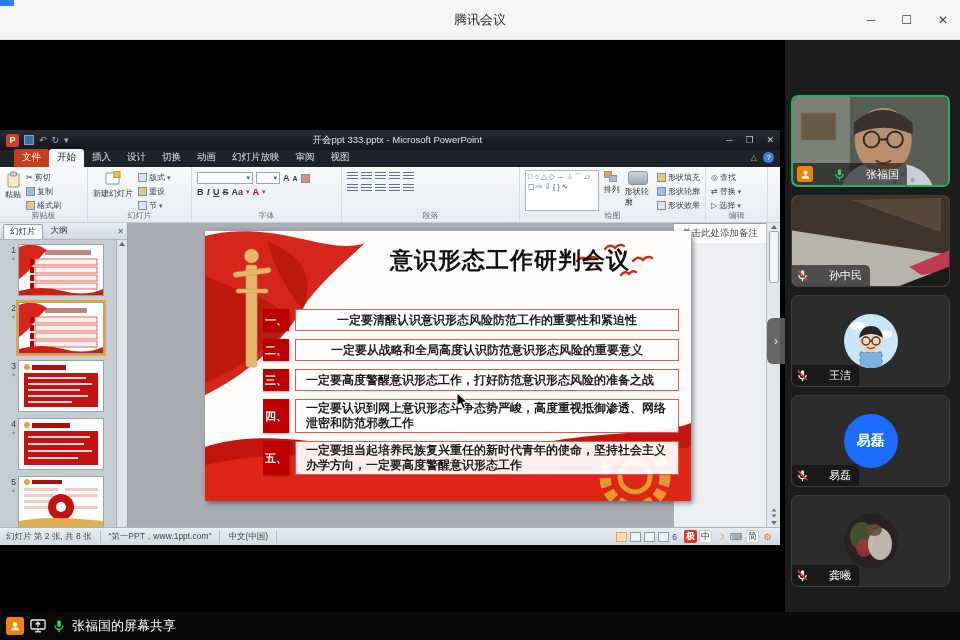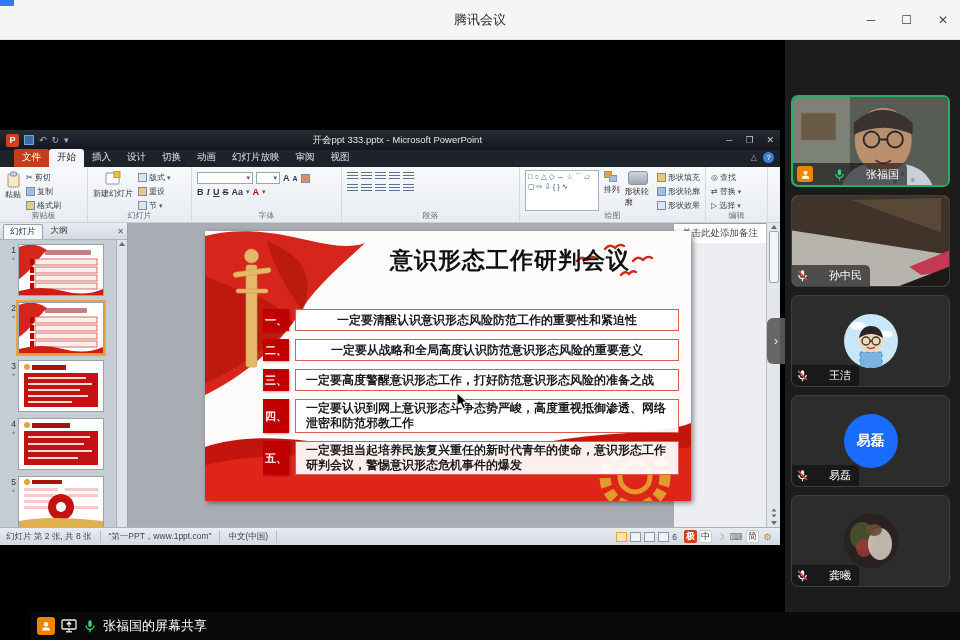--- a/index.html
+++ b/index.html
@@ -124,21 +124,21 @@
   .tile.speaking { border:2px solid #27ae60; }
   .tile .vid { position:absolute; inset:0; width:100%; height:100%; }
   .avatar-center { position:absolute; inset:0; display:flex; align-items:center; justify-content:center; }
   .avatar-circle { width:54px; height:54px; border-radius:50%; display:flex; align-items:center; justify-content:center; overflow:hidden; }
   .avatar-text { color:#fff; font-size:14px; font-weight:bold; }
   .namebar { position:absolute; left:0; bottom:0; background:rgba(15,15,15,.62); border-radius:0 5px 0 6px; display:flex; align-items:center; gap:20px; padding:3px 8px 3px 4px; z-index:5; }
   .namebar .pname { color:#fff; font-size:11px; white-space:nowrap; }
   .pbadge { width:16px; height:16px; background:#f08300; border-radius:3px; display:flex; align-items:center; justify-content:center; flex:none; }
 
   
-  .bottombar { height:28px; background:#0a0a0a; display:flex; align-items:center; gap:6px; padding-left:6px;margin-left:31px; }
+  .bottombar { height:28px; background:#0a0a0a; display:flex; align-items:center; gap:6px; padding-left:6px; }
   .share-chip { width:18px; height:18px; background:#f08300; border-radius:3px; display:flex; align-items:center; justify-content:center; flex:none; }
   .share-label { color:#fff; font-size:13px; }
 </style>
 </head>
 <body>
 
 <div class="app">
 
   <div class="titlebar">
     <div class="corner-accent"></div>
@@ -508,21 +508,21 @@
                   <div class="row h1">
                     <span class="badge">三、</span>
                     <span class="rbox">一定要高度警醒意识形态工作，打好防范意识形态风险的准备之战</span>
                   </div>
                   <div class="row h2">
                     <span class="badge">四、</span>
                     <span class="rbox">一定要认识到网上意识形态斗争态势严峻，高度重视抵御渗透、网络泄密和防范邪教工作</span>
                   </div>
                   <div class="row h2">
                     <span class="badge">五、</span>
-                    <span class="rbox">一定要担当起培养民族复兴重任的新时代青年的使命，意识形态工作研判会议，警惕意识形态危机事件的爆发</span>
+                    <span class="rbox">一定要担当起培养民族复兴重任的新时代青年的使命，坚持社会主义办学方向，一定要高度警醒意识形态工作</span>
                   </div>
                 </div>
               </div>
             </div>
             <div class="splitter"></div>
             <div class="notes">
               <span>单击此处添加备注</span>
             </div>
           </div>
 

